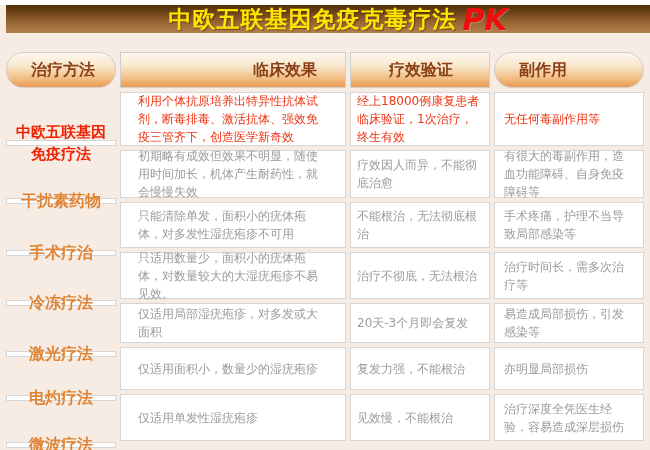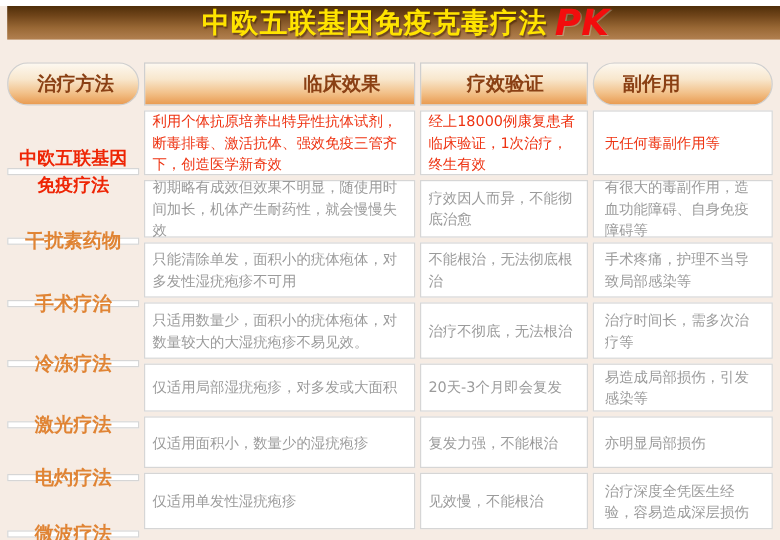--- a/index.html
+++ b/index.html
@@ -59,21 +59,21 @@
   .th.h2 { justify-content:flex-end;  padding-right:28px; }
   .th.h3 { justify-content:flex-start; padding-left:38px; }
   .th.h4 { justify-content:flex-start; padding-left:24px;border-radius:18px; }
   .c1 {
     justify-content:center; text-align:center;
     font-size:16px; font-weight:bold;
     color:var(--method-orange,#e08434);
     padding:2px 6px;
     margin-top:48px;
   }
-  .c2 { padding:4px 6px; }
+  .c2 { padding:4px 17px; }
   .c3 { padding:4px 6px; }
   .c4 { padding:4px 9px; }
   .row-hl .cell { color:var(--highlight-red,#ee3312); }
   .row-hl .c1  { color:var(--highlight-red2,#ee2505); font-size:15px; }
 </style>
 </head>
 <body>
 
 <div class="page">
   <div class="top-strip"></div>

